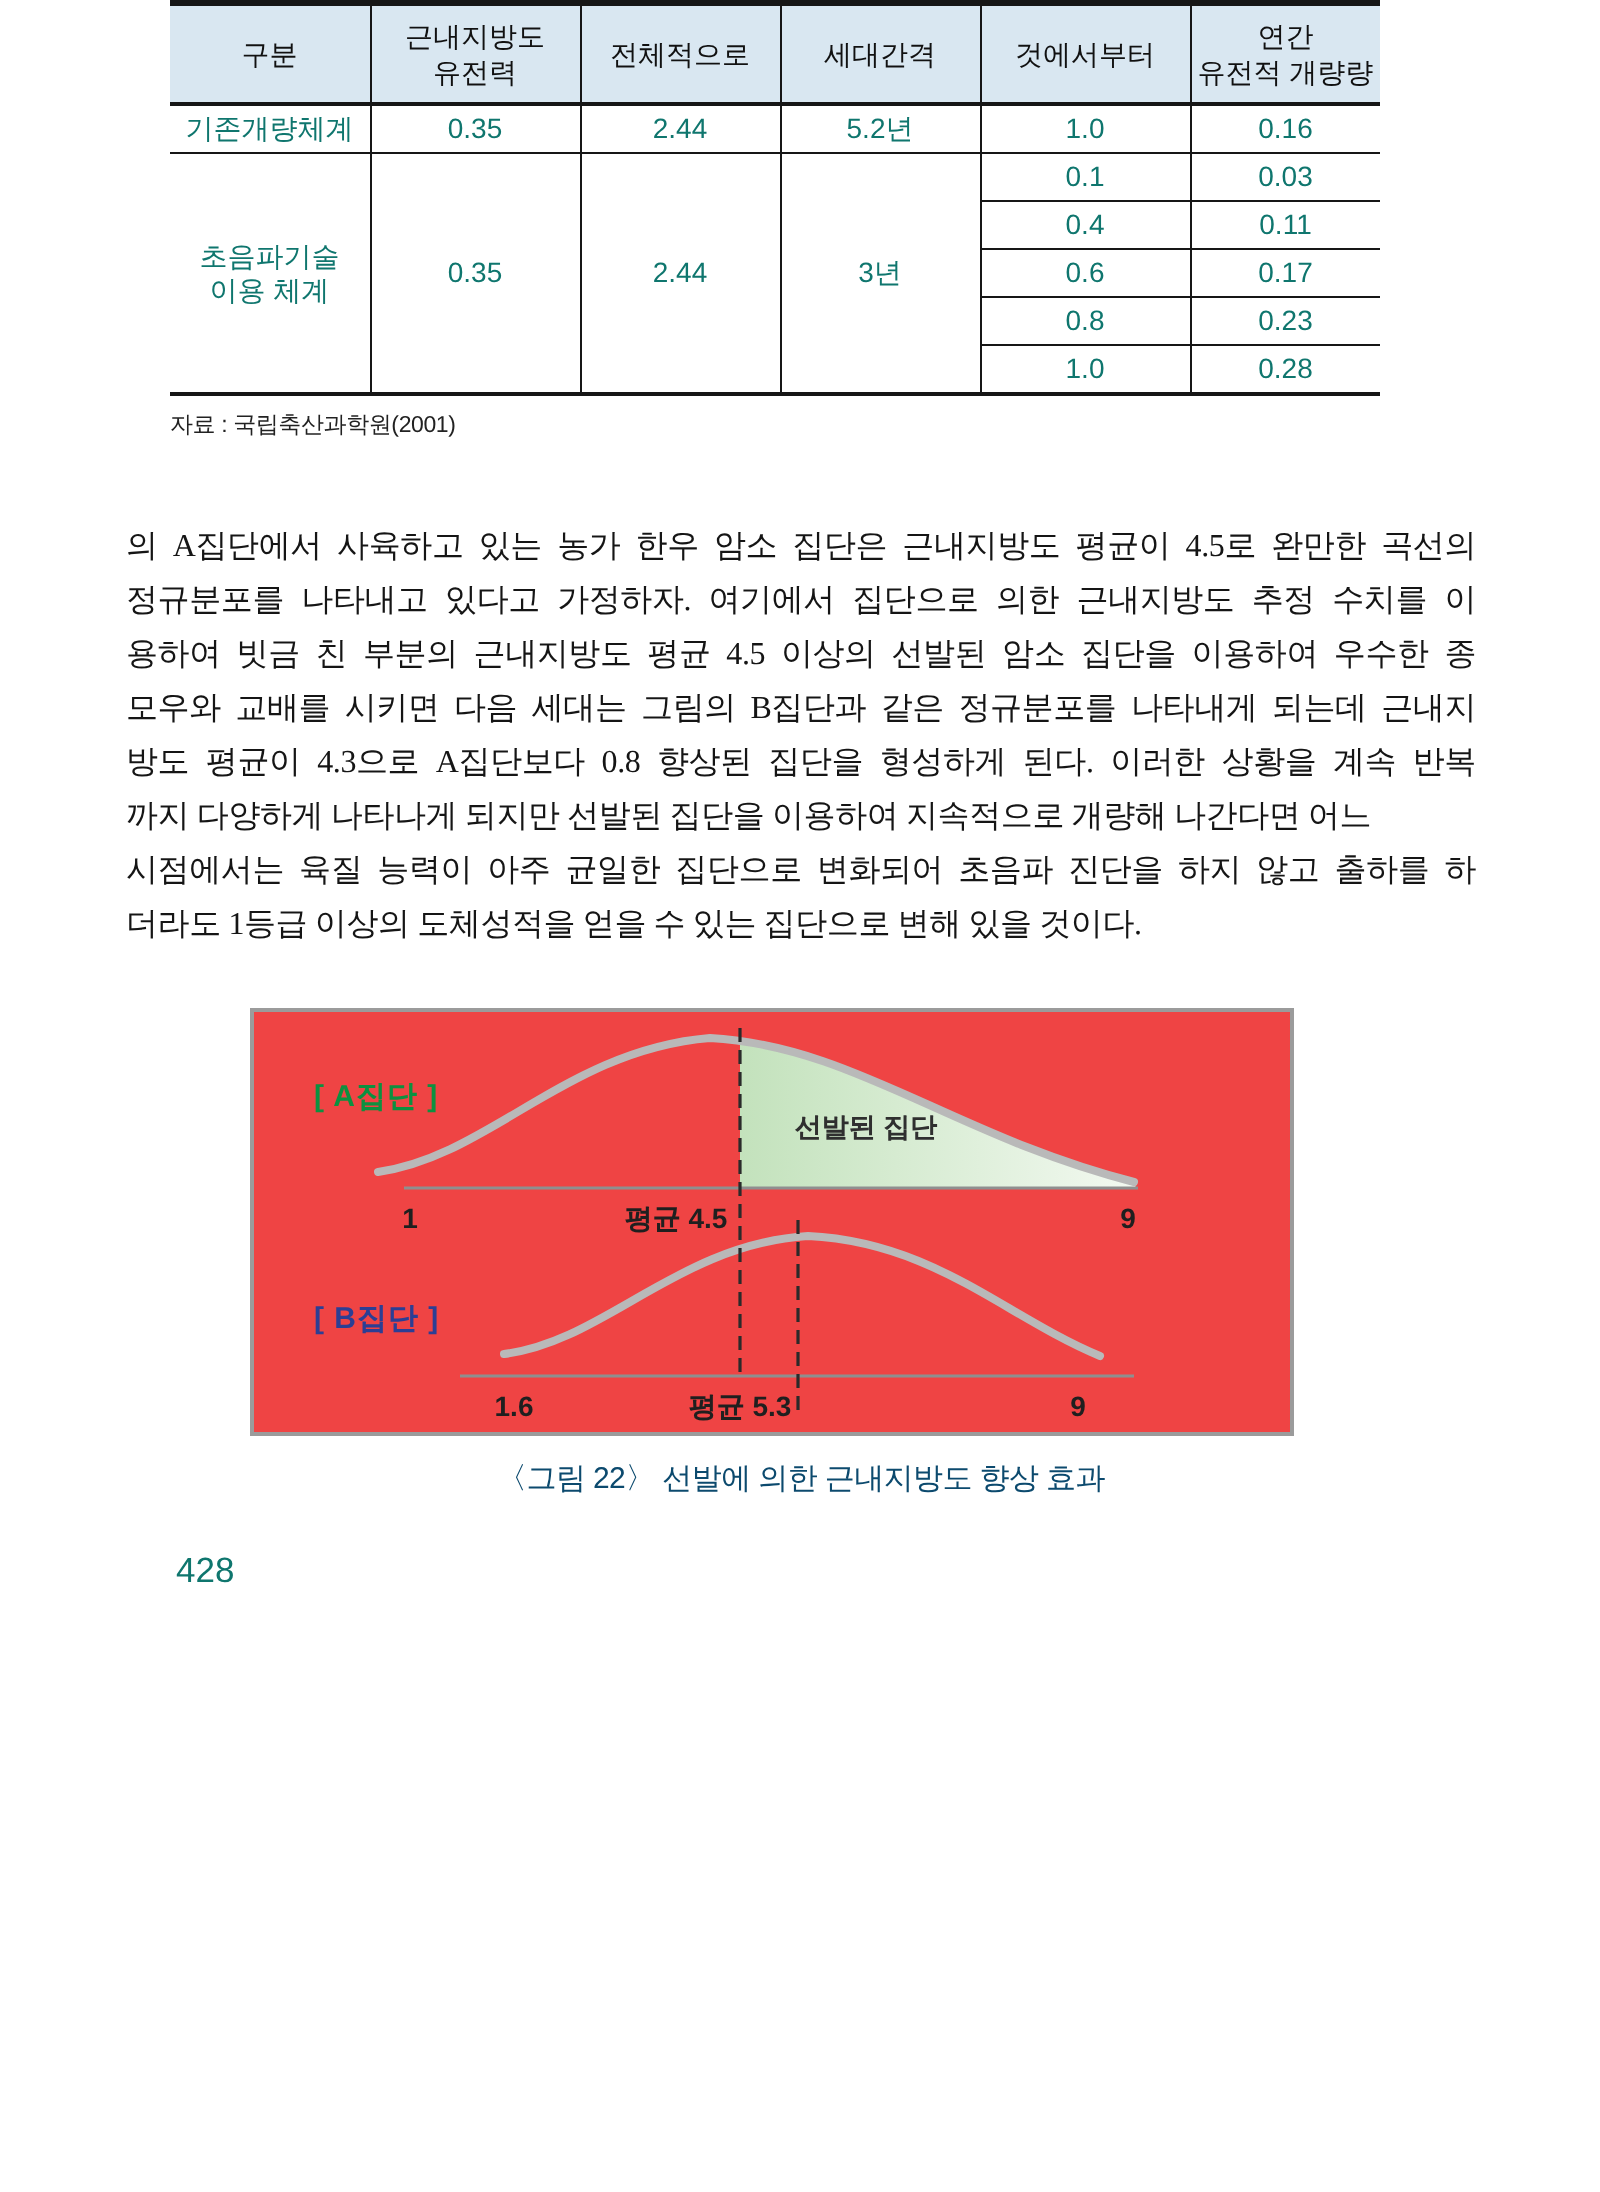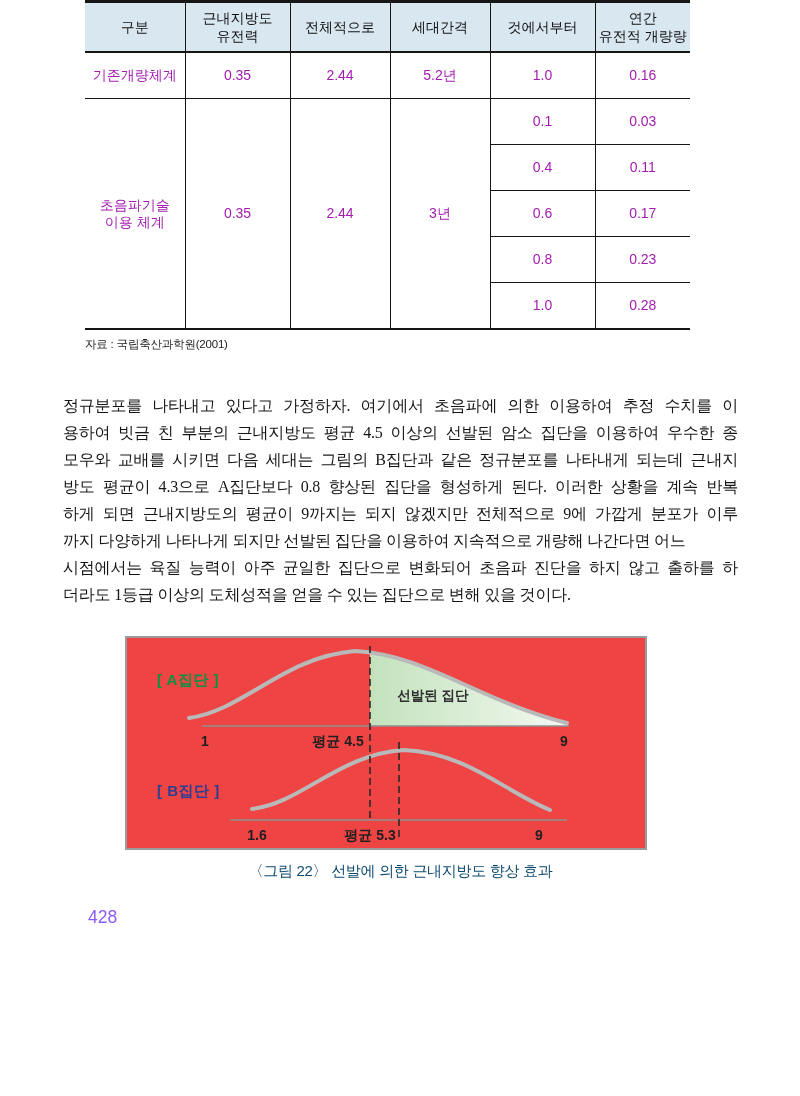--- a/index.html
+++ b/index.html
@@ -37,24 +37,24 @@
     line-height: 18px;
     white-space: pre-line;
     color: #111;
   }
   table.effect-table th:first-child { border-left: none; margin-top: 37px; }
   table.effect-table td {
     border-left: 1px solid #161616;
     border-top: 1px solid #161616;
     text-align: center;
     height: 21px;
-    padding: 12px 2px;
+    padding: 1px 2px;
     line-height: 17px;
     white-space: pre-line;
-    color: #a21caf;
+    color: #0f766e;
   }
   table.effect-table td.c0 { border-left: none; }
   .table-source {
     margin: 7px 0 0 22px;
     font-size: 11.5px;
     color: #222;
     letter-spacing: -0.2px;
   }
 
   
@@ -93,21 +93,21 @@
     text-align: center;
     font-size: 15px;
     color: #0c4a6e;
     letter-spacing: -0.3px;
   }
 
   
   .page-number {
     margin: 26px 0 0 25px;
     font-size: 17.5px;
-    color: #8b5cf6;
+    color: #0f766e;
   }
 </style>
 </head>
 <body>
 
 <div class="page">
 
 
   <table class="effect-table">
     <colgroup>
@@ -163,25 +163,25 @@
       <tr>
         <td>1.0</td>
         <td>0.28</td>
       </tr>
     </tbody>
   </table>
 
   <div class="table-source">자료 : 국립축산과학원(2001)</div>
 
   <div class="body-text">
-    <div class="bline">정규분포를 나타내고 있다고 가정하자. 여기에서 초음파에 의한 이용하여 추정 수치를 이</div>
+    <div class="bline">의 A집단에서 사육하고 있는 농가 한우 암소 집단은 근내지방도 평균이 4.5로 완만한 곡선의</div>
+    <div class="bline">정규분포를 나타내고 있다고 가정하자. 여기에서 집단으로 의한 근내지방도 추정 수치를 이</div>
     <div class="bline">용하여 빗금 친 부분의 근내지방도 평균 4.5 이상의 선발된 암소 집단을 이용하여 우수한 종</div>
     <div class="bline">모우와 교배를 시키면 다음 세대는 그림의 B집단과 같은 정규분포를 나타내게 되는데 근내지</div>
     <div class="bline">방도 평균이 4.3으로 A집단보다 0.8 향상된 집단을 형성하게 된다. 이러한 상황을 계속 반복</div>
-    <div class="bline">하게 되면 근내지방도의 평균이 9까지는 되지 않겠지만 전체적으로 9에 가깝게 분포가 이루</div>
     <div class="bline nolast">까지 다양하게 나타나게 되지만 선발된 집단을 이용하여 지속적으로 개량해 나간다면 어느</div>
     <div class="bline">시점에서는 육질 능력이 아주 균일한 집단으로 변화되어 초음파 진단을 하지 않고 출하를 하</div>
     <div class="bline nolast">더라도 1등급 이상의 도체성적을 얻을 수 있는 집단으로 변해 있을 것이다.</div>
   </div>
 
   <div class="figure-wrap">
     <div class="figure-box">
       <svg viewBox="0 0 518 210" width="518" height="210">
         <defs>
           <linearGradient id="selGrad" x1="0" y1="0" x2="1" y2="0">

